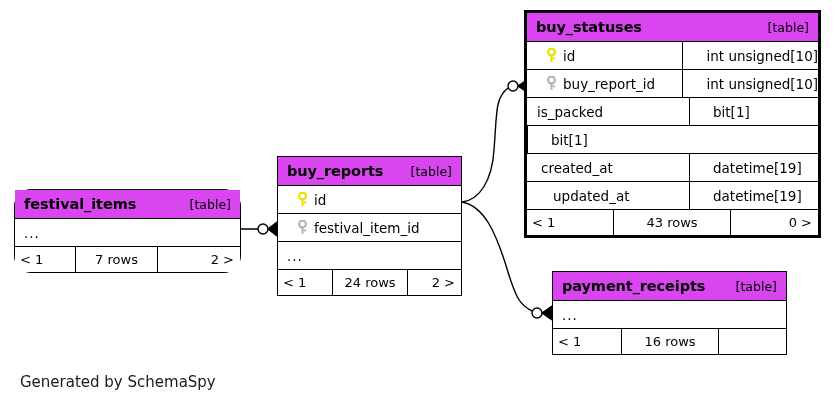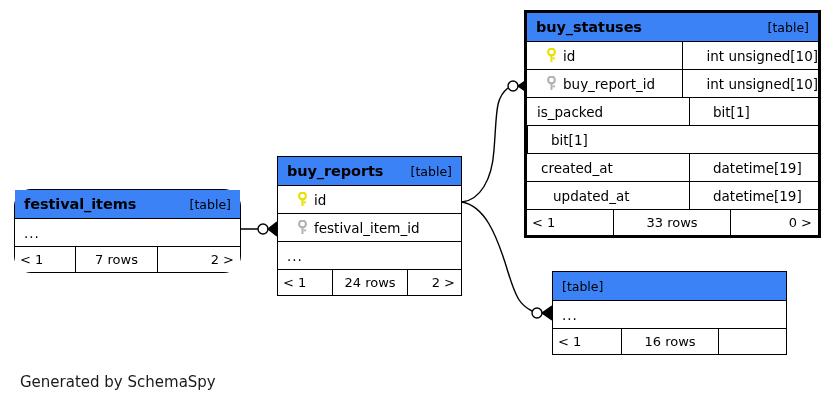--- a/index.html
+++ b/index.html
@@ -36,21 +36,21 @@
   }
   .table-box.emphasized {
     border: 3px solid #000000;
   }
 
   .tbl-header {
     box-sizing: border-box;
     display: flex;
     align-items: center;
     justify-content: space-between;
-    background: #3b82f6;
+    background: #d946ef;
     border-bottom: 1px solid #000000;
     padding: 0 9px;
     height: 29px;
   }
   .tbl-name {
     font-weight: bold;
     font-size: 14.5px;
     color: #000000;
     letter-spacing: -0.1px;
   }
@@ -290,27 +290,28 @@
 
     <div class="col-row">
       <div class="col-name" style="width:162px; padding-left:26px;">
         <span>updated_at</span>
       </div>
       <div class="col-type" style="flex:1;">datetime[19]</div>
     </div>
 
     <div class="tbl-footer">
       <div class="foot-cell foot-left" style="width:86px;">&lt; 1</div>
-      <div class="foot-cell foot-mid" style="width:118px;">33 rows</div>
+      <div class="foot-cell foot-mid" style="width:118px;">43 rows</div>
       <div class="foot-cell foot-right" style="flex:1;">0 &gt;</div>
     </div>
   </div>
 
   <div class="table-box" style="left:552px; top:271px; width:235px;">
     <div class="tbl-header">
+      <span class="tbl-name">payment_receipts</span>
       <span class="tbl-kind">[table]</span>
     </div>
     <div class="col-ellipsis" style="height:28px; border-bottom:1px solid #000;">...</div>
     <div class="tbl-footer">
       <div class="foot-cell foot-left" style="width:68px;">&lt; 1</div>
       <div class="foot-cell foot-mid" style="width:98px;">16 rows</div>
       <div class="foot-cell foot-right" style="flex:1;"></div>
     </div>
   </div>
 

